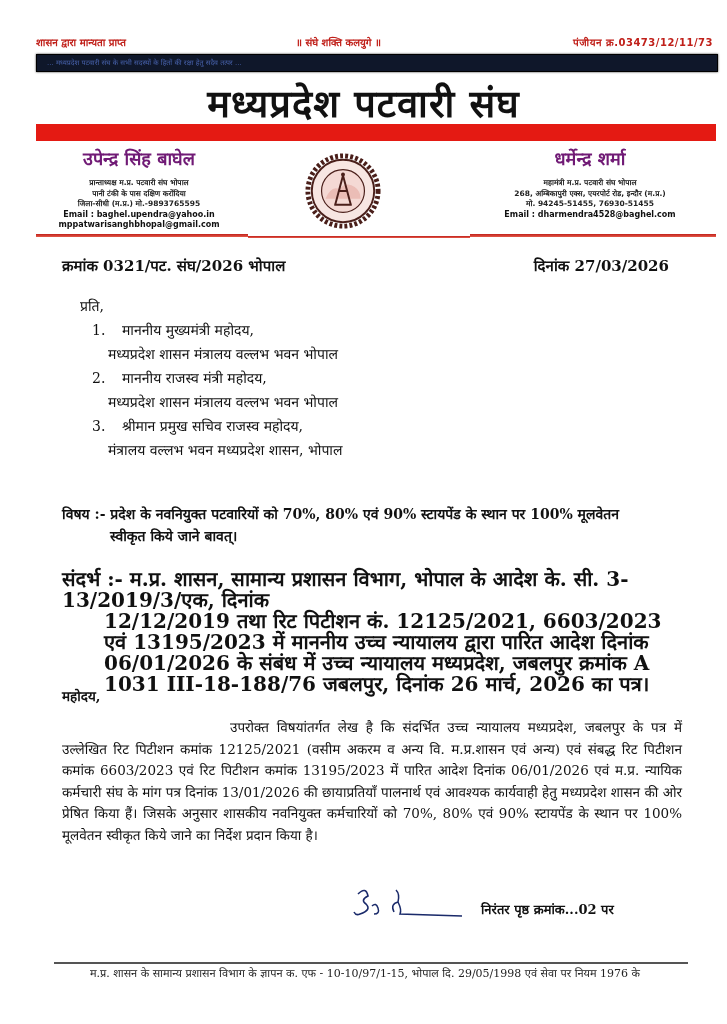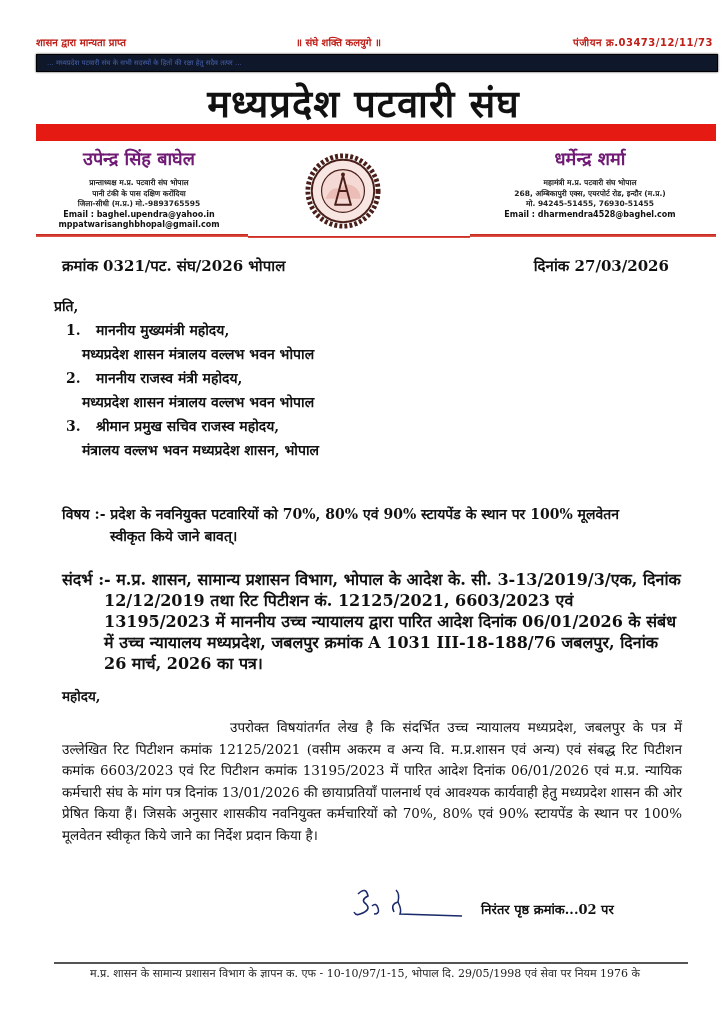--- a/index.html
+++ b/index.html
@@ -17,27 +17,27 @@
     .person .name { font-weight: bold; font-size: 18px; color: #701a75; margin-bottom: 8px; }
     .person .line { font-size: 7.5px; font-weight: bold; color: #222; line-height: 10.5px; }
     .person .line.email { font-size: 8px; color: #111; }
     .p-left { top: 146px; left: 34px; width: 210px; }
     .p-right { top: 146px; left: 470px; width: 240px; }
     .header-rule { top: 234px; height: 3px; background: linear-gradient(#c0201a, #e45a4a); }
     .logo { top: 152px; left: 304px; width: 78px; height: 78px; }
     .ref-row { top: 255px; font-weight: bold; font-size: 15px; }
     .ref-left { left: 62px; }
     .ref-right { right: 58px; }
-    .to-block { top: 294px; left: 54px; font-weight: bold; font-size: 14px; line-height: 24px; }
+    .to-block { top: 294px; left: 80px; font-weight: normal; font-size: 14px; line-height: 24px; }
     .to-block .recipient { display: flex; }
     .to-block .num { width: 30px; padding-left: 12px; }
     .to-block .addr { padding-left: 28px; }
     .subject { top: 503px; left: 62px; width: 600px; font-weight: bold; font-size: 14px; line-height: 22px; }
     .subject .cont { display: block; padding-left: 48px; }
-    .reference { top: 569px; left: 62px; width: 620px; font-weight: bold; font-size: 16px; line-height: 21px; }
+    .reference { top: 569px; left: 62px; width: 620px; font-weight: bold; font-size: 20px; line-height: 21px; }
     .reference .cont { display: block; padding-left: 42px; }
     .salutation { top: 687px; left: 62px; font-size: 13.5px; font-weight: bold; }
     .body-para { top: 717px; left: 62px; width: 620px; font-size: 13.5px; line-height: 21.5px; text-align: justify; text-indent: 168px; }
     .signature { top: 884px; left: 350px; width: 120px; height: 40px; }
     .continued { top: 900px; left: 481px; font-size: 13px; font-weight: bold; }
     .footer-rule { top: 962px; left: 54px; width: 634px; height: 2px; background: #555; }
     .footer-text { top: 966px; left: 40px; width: 650px; text-align: center; font-size: 11px; line-height: 16px; color: #222; }
   </style>
 </head>
 <body>

